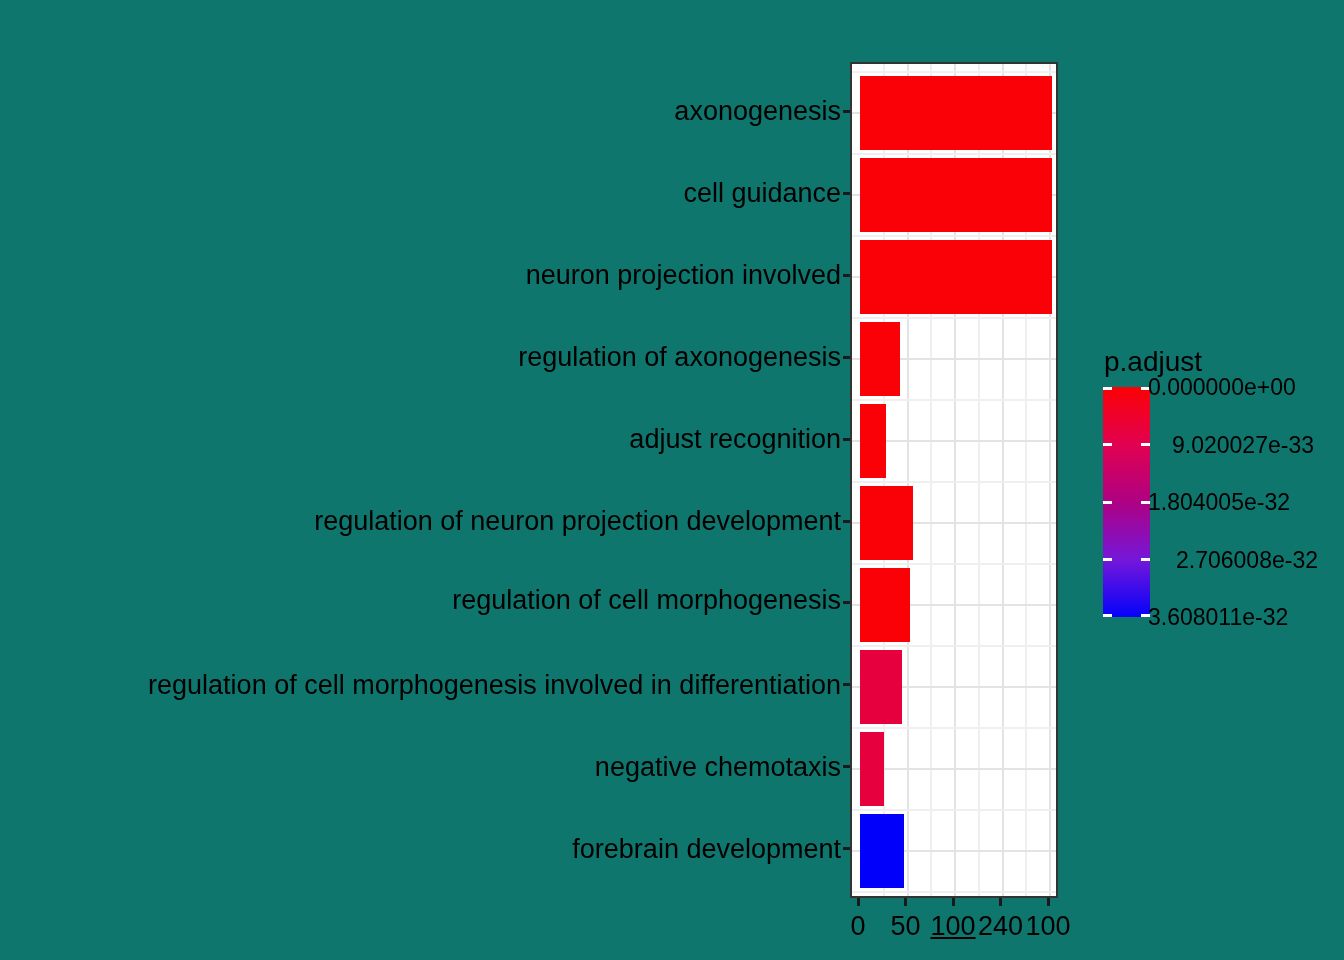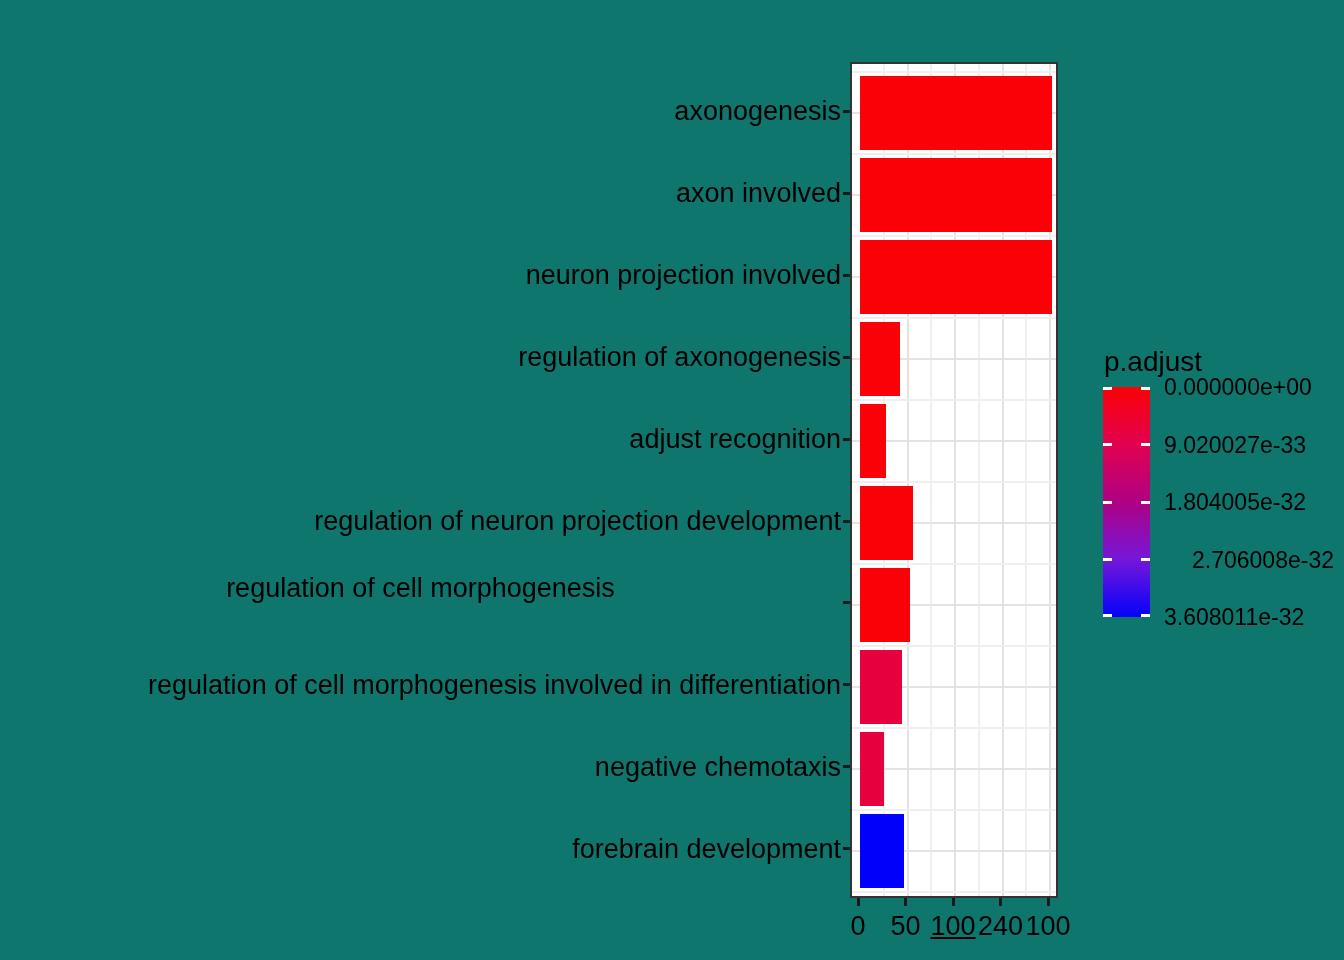--- a/index.html
+++ b/index.html
@@ -41,37 +41,37 @@
     position: absolute; left: 1px; top: 0; font-size: 28px; color: #000000;
     white-space: nowrap;
   }
   #legend-colorbar {
     position: absolute; left: 0; top: 41px; width: 47px; height: 230px;
   }
   .legend-cb-tick {
     position: absolute; height: 3px; width: 9px; background: #ffffff;
   }
   .legend-label {
-    position: absolute; left: 61px; height: 30px; line-height: 30px;
+    position: absolute; left: 45px; height: 30px; line-height: 30px;
     font-size: 23px; color: #000000; white-space: nowrap;
   }
 </style>
 </head>
 <body>
 
 <div id="figure">
 
   <div id="y-axis-labels">
       <div class="y-tick-label" style="top: 93.2px;">axonogenesis</div>
-      <div class="y-tick-label" style="top: 175.16px;">axon involved</div>
+      <div class="y-tick-label" style="top: 175.16px;">cell guidance</div>
       <div class="y-tick-label" style="top: 257.12px;">neuron projection involved</div>
       <div class="y-tick-label" style="top: 339.08px;">regulation of axonogenesis</div>
       <div class="y-tick-label" style="top: 421.04px;">adjust recognition</div>
       <div class="y-tick-label" style="top: 503px;">regulation of neuron projection development</div>
-      <div class="y-tick-label" style="top: 570px; text-align: center;">regulation of cell morphogenesis</div>
+      <div class="y-tick-label" style="top: 582px;">regulation of cell morphogenesis</div>
       <div class="y-tick-label" style="top: 666.92px;">regulation of cell morphogenesis involved in differentiation</div>
       <div class="y-tick-label" style="top: 748.88px;">negative chemotaxis</div>
       <div class="y-tick-label" style="top: 830.84px;">forebrain development</div>
     </div>
 
   <div id="panel">
     <div id="gridlines">
         <div class="gridline-v grid-minor" style="left: 30.75px;"></div>
         <div class="gridline-v grid-minor" style="left: 78.25px;"></div>
         <div class="gridline-v grid-minor" style="left: 125.75px;"></div>
@@ -150,20 +150,20 @@
         <div class="legend-cb-tick" style="left: 38px; top: 56px;"></div>
         <div class="legend-cb-tick" style="left: 0px; top: 113.5px;"></div>
         <div class="legend-cb-tick" style="left: 38px; top: 113.5px;"></div>
         <div class="legend-cb-tick" style="left: 0px; top: 171px;"></div>
         <div class="legend-cb-tick" style="left: 38px; top: 171px;"></div>
         <div class="legend-cb-tick" style="left: 0px; top: 227px;"></div>
         <div class="legend-cb-tick" style="left: 38px; top: 227px;"></div>
       </div>
     <div id="legend-labels">
         <div class="legend-label" style="top: 26px;">0.000000e+00</div>
-        <div class="legend-label" style="top: 83.5px;">9.020027e-33</div>
+        <div class="legend-label" style="top: 83.5px; margin-left: 24px;">9.020027e-33</div>
         <div class="legend-label" style="top: 141px;">1.804005e-32</div>
         <div class="legend-label" style="top: 198.5px; margin-left: 28px;">2.706008e-32</div>
         <div class="legend-label" style="top: 256px;">3.608011e-32</div>
       </div>
   </div>
 
 </div>
 
 </body></html>

